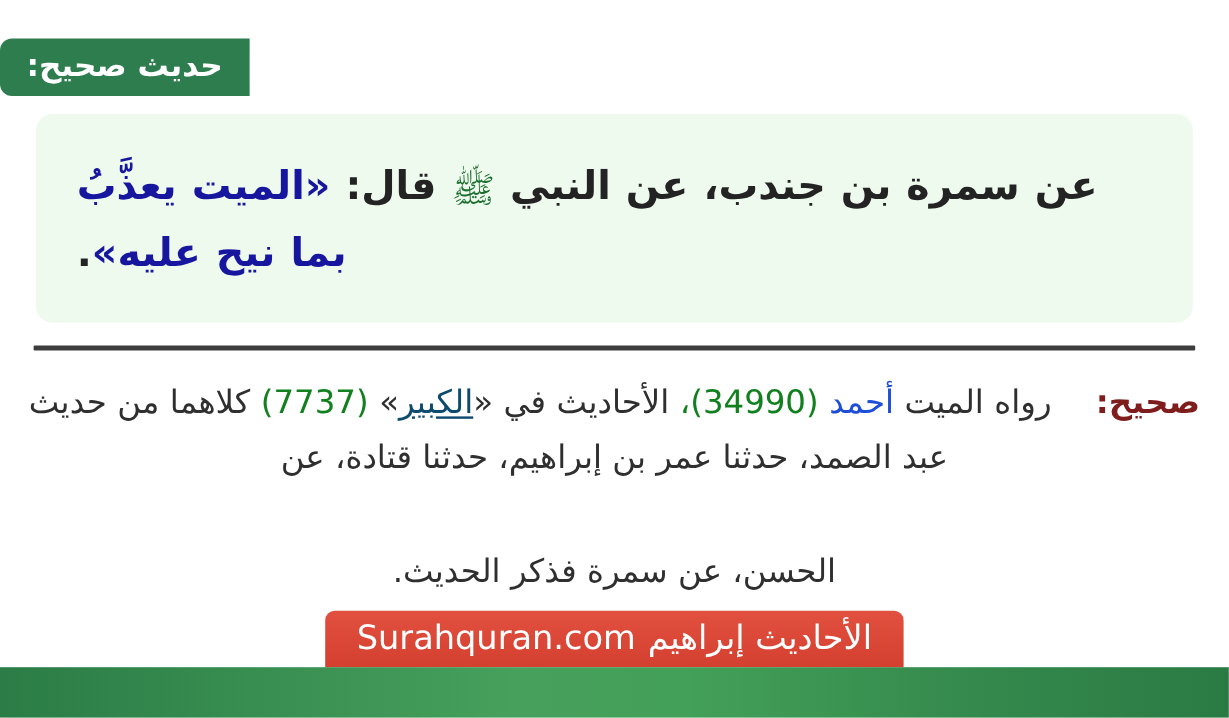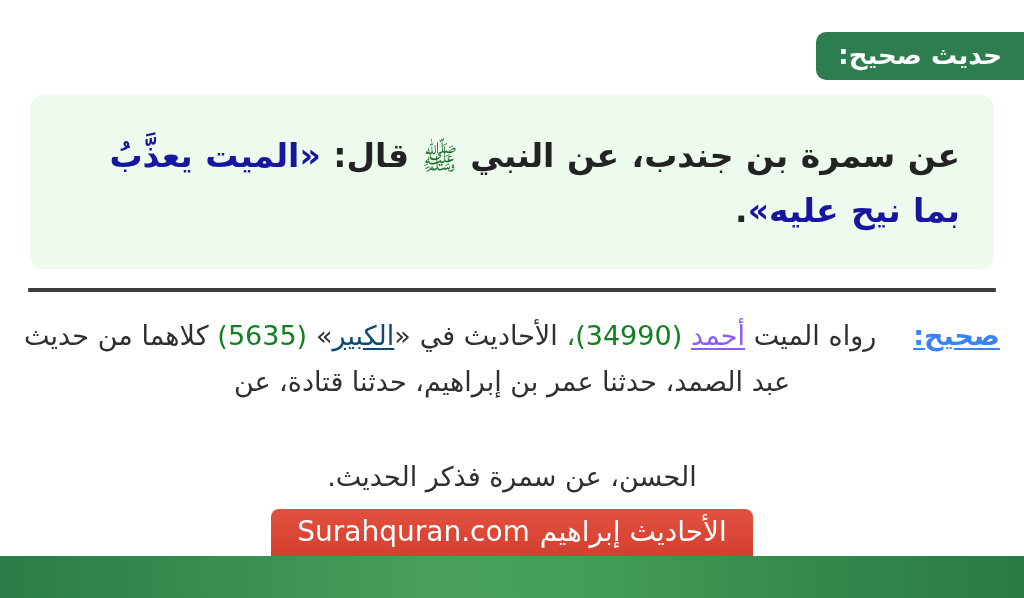--- a/index.html
+++ b/index.html
@@ -23,21 +23,21 @@
   }
 
   
   .badge-row {
     position: absolute;
     top: 32px;
     right: 0px;
     left: 0px;
     height: 48px;
     display: flex;
-    justify-content: flex-start;
+    justify-content: flex-end;
     direction: rtl;
     padding-right: 0;
   }
   .grade-badge {
     background: #2e7d4f;
     color: #ffffff;
     font-size: 26px;
     font-weight: 700;
     line-height: 1;
     padding: 11px 22px 14px 22px;
@@ -61,21 +61,21 @@
     background: #effaef;
     border-radius: 14px;
     box-sizing: border-box;
     padding: 22px 34px 20px 34px;
     display: flex;
     align-items: center;
     justify-content: center;
   }
   .hadith-text {
     direction: rtl;
-    text-align: right;
+    text-align: left;
     font-size: 33px;
     font-weight: 700;
     line-height: 1.62;
     color: #232323;
     width: 100%;
     word-spacing: 1px;
   }
   .hadith-text .quoted {
     color: #16169e;
   }
@@ -106,33 +106,31 @@
     left: 24px;
     direction: rtl;
     text-align: justify;
     text-align-last: center;
     font-size: 27px;
     line-height: 1.72;
     color: #2f2f2f;
     font-weight: 400;
   }
   .narration .grade-label {
-    color: #3b82f6;
+    color: #7f1d1d;
     font-weight: 700;
-    text-decoration: underline;
     text-underline-offset: 3px;
     margin-left: 28px;
   }
   .narration .ref-num {
     color: #12801f;
   }
   .narration .u-black {
-    text-decoration: underline;
     text-underline-offset: 3px;
-    color: #8b5cf6;
+    color: #1d4ed8;
   }
   .narration .u-blue {
     color: #0c4a6e;
     text-decoration: underline;
     text-underline-offset: 3px;
   }
   .narration p {
     margin: 0;
   }
   .narration .line-last {
@@ -201,21 +199,21 @@
       <span class="sallallahu">ﷺ</span>
       <span>قال:</span>
       <span class="quoted">«</span><span class="quoted">الميت</span>
       <span class="quoted">يعذَّبُ بما نيح عليه</span><span class="quoted">»</span><span>.</span>
     </div>
   </div>
 
   <div class="divider"></div>
 
   <div class="narration">
-    <p><span class="grade-label">صحيح:</span> <span>رواه الميت</span> <span class="u-black">أحمد</span> <span class="ref-num">(34990)،</span> <span>الأحاديث في «</span><span class="u-blue">الكبير</span><span>»</span> <span class="ref-num">(5635)</span> <span>كلاهما من حديث عبد الصمد، حدثنا عمر بن إبراهيم، حدثنا قتادة، عن</span></p>
+    <p><span class="grade-label">صحيح:</span> <span>رواه الميت</span> <span class="u-black">أحمد</span> <span class="ref-num">(34990)،</span> <span>الأحاديث في «</span><span class="u-blue">الكبير</span><span>»</span> <span class="ref-num">(7737)</span> <span>كلاهما من حديث عبد الصمد، حدثنا عمر بن إبراهيم، حدثنا قتادة، عن</span></p>
     <p class="line-last">الحسن، عن سمرة فذكر الحديث.</p>
   </div>
 
   <div class="brand-banner">
     <div class="brand-pill">
       <span>الأحاديث إبراهيم</span>
       <span class="site">Surahquran.com</span>
     </div>
   </div>
 

